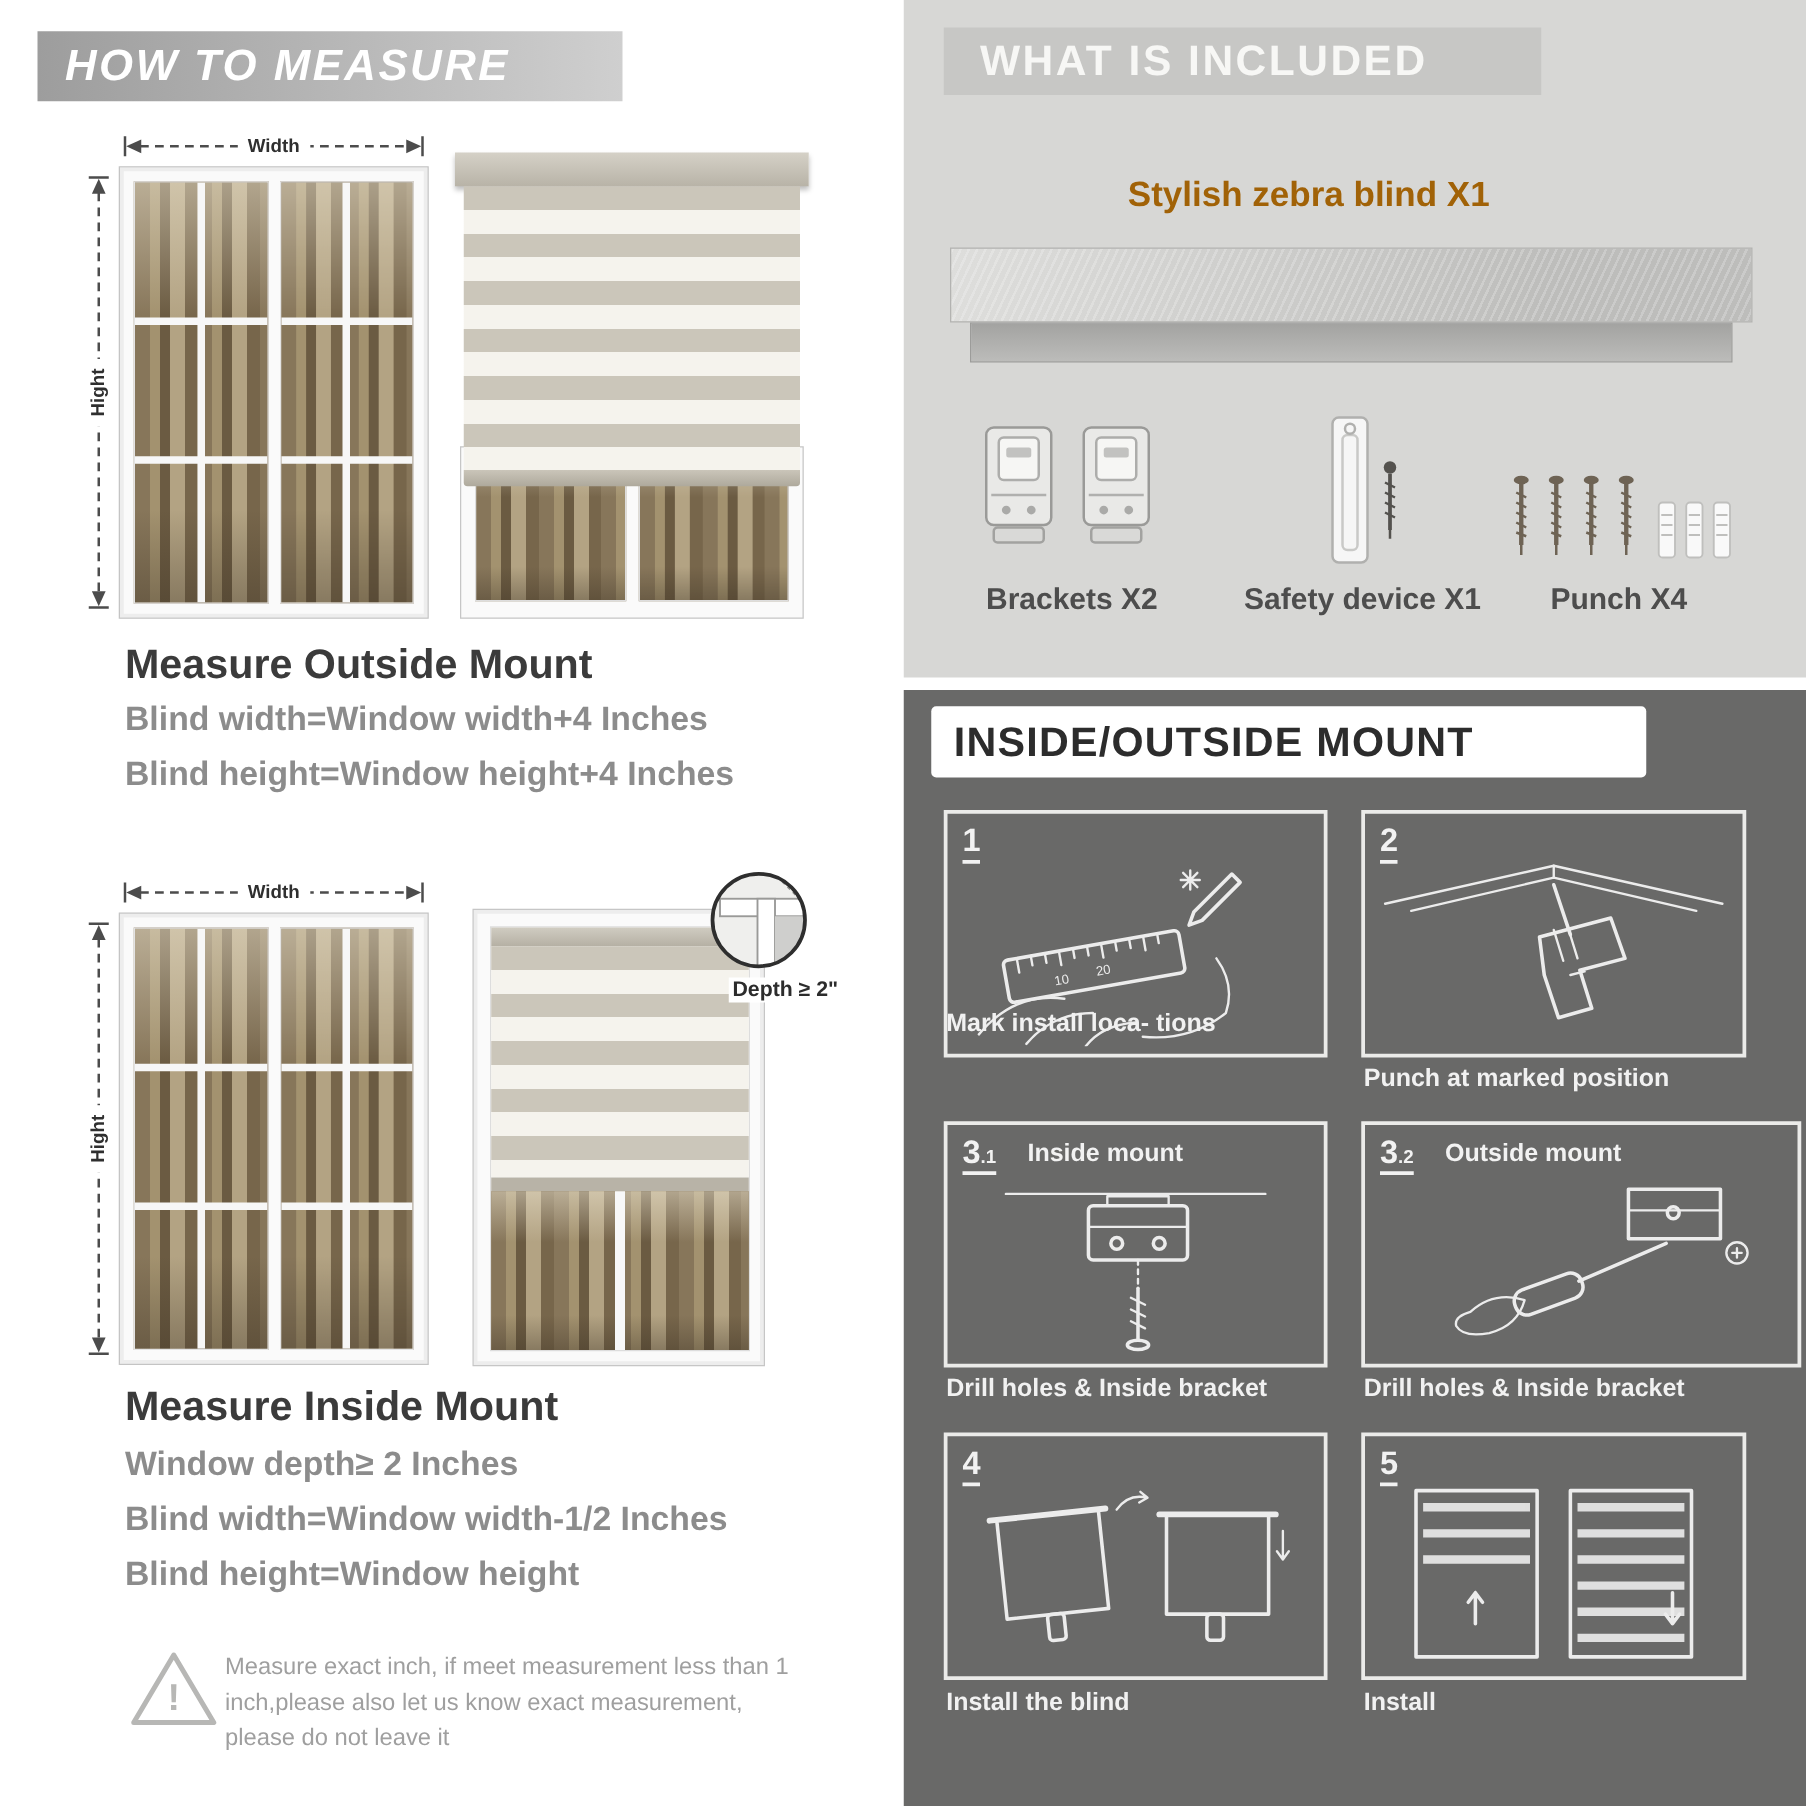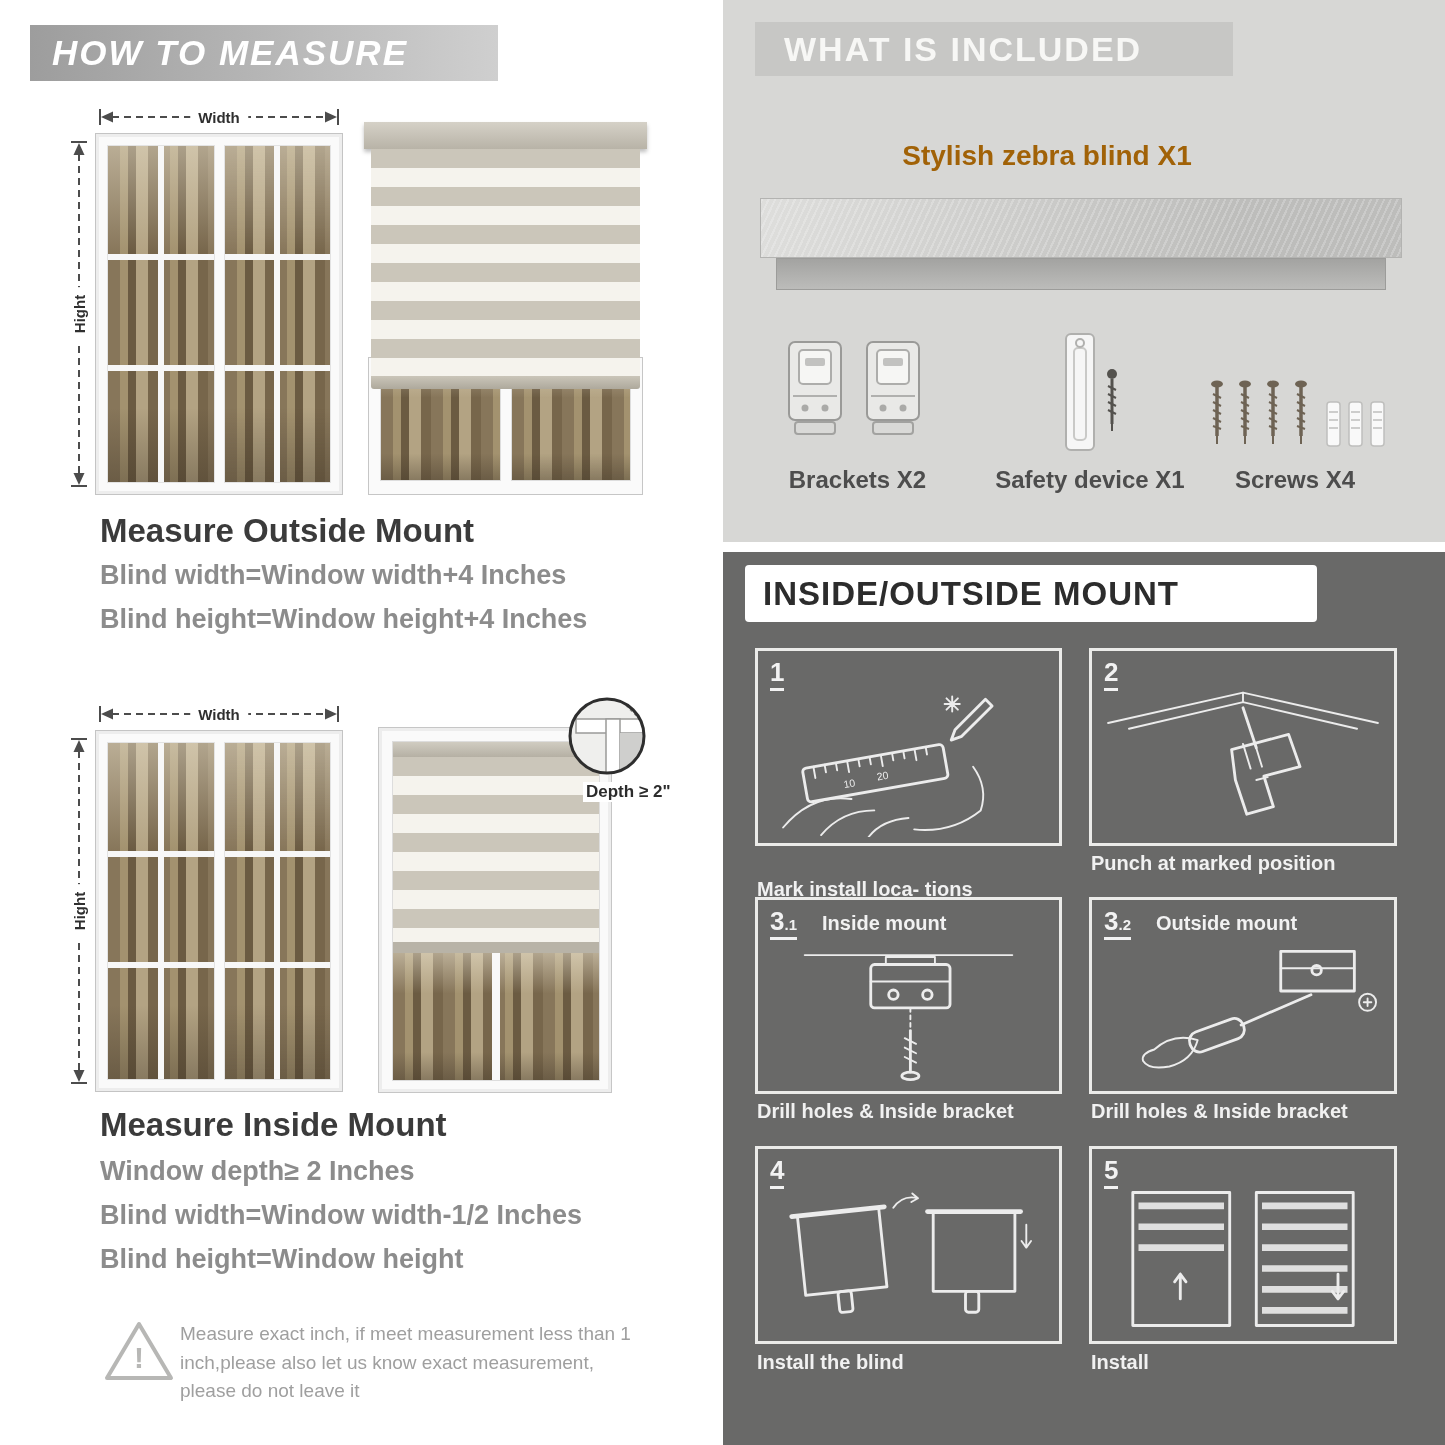--- a/index.html
+++ b/index.html
@@ -287,21 +287,21 @@
         <rect x="122" y="30" width="13" height="44" rx="3"></rect>
         <rect x="144" y="30" width="13" height="44" rx="3"></rect>
         <rect x="166" y="30" width="13" height="44" rx="3"></rect>
         <path d="M124 40 h9 M124 48 h9 M124 56 h9 M146 40 h9 M146 48 h9 M146 56 h9 M168 40 h9 M168 48 h9 M168 56 h9" fill="none"></path>
       </g>
     </svg>
   </div>
 
   <div class="abs item-label" style="left:775px;top:466px;width:165px;">Brackets X2</div>
   <div class="abs item-label" style="left:975px;top:466px;width:230px;">Safety device X1</div>
-  <div class="abs item-label" style="left:1205px;top:466px;width:180px;">Screws X4</div>
+  <div class="abs item-label" style="left:1205px;top:466px;width:180px;">Punch X4</div>
 
   <div class="abs panel-bottom"></div>
   <div class="abs band-mount">
     <span>INSIDE/OUTSIDE MOUNT</span>
   </div>
 
   <div class="abs cell" style="left:755px;top:648px;width:307px;height:198px;">
     <span class="stepnum">1</span>
     <svg class="art" viewBox="0 0 300 160">
       <g stroke="#ececec" fill="none" stroke-width="3" stroke-linecap="round" stroke-linejoin="round">
@@ -325,42 +325,42 @@
       <g stroke="#ececec" fill="none" stroke-width="3" stroke-linecap="round" stroke-linejoin="round">
         <path d="M8 40 L150 8 L292 40 M30 46 L150 18 L270 46" stroke-width="2"></path>
         <path d="M150 8 V18" stroke-width="2"></path>
         <path d="M150 24 L164 66"></path>
         <path d="M138 68 L198 52 L210 86 L172 96 L182 128 L154 136 L142 100 Z"></path>
         <path d="M150 62 l8 26 M162 60 l8 26" stroke-width="2"></path>
         <path d="M164 100 l12 -3" stroke-width="2"></path>
       </g>
     </svg>
   </div>
-  <div class="abs caption" style="left:757px;top:878px;text-align:right;">Mark install loca- tions</div>
+  <div class="abs caption" style="left:757px;top:808px;text-align:right;">Mark install loca- tions</div>
   <div class="abs caption" style="left:1091px;top:852px;">Punch at  marked position</div>
 
   <div class="abs cell" style="left:755px;top:897px;width:307px;height:197px;">
     <span class="stepnum"><span>3</span><span class="sub">.1</span></span>
     <span class="steptitle">Inside mount</span>
     <svg class="art" viewBox="0 0 300 160" style="top:40px;">
       <g stroke="#ececec" fill="none" stroke-width="3" stroke-linecap="round" stroke-linejoin="round">
         <path d="M40 16 H260" stroke-width="2"></path>
         <rect x="110" y="26" width="84" height="46" rx="4"></rect>
         <path d="M110 44 h84 M126 26 v-8 h52 v8" stroke-width="2"></path>
         <circle cx="134" cy="58" r="5"></circle>
           <circle cx="170" cy="58" r="5"></circle>
         <path d="M152 140 V96"></path>
         <path d="M146 104 l12 6 M146 114 l12 6 M146 124 l12 6" stroke-width="2"></path>
         <ellipse cx="152" cy="144" rx="9" ry="4"></ellipse>
         <path d="M152 92 V72" stroke-dasharray="4 4" stroke-width="2"></path>
       </g>
     </svg>
   </div>
 
-  <div class="abs cell" style="left:1089px;top:897px;width:308px;height:197px;">
+  <div class="abs cell" style="left:1089px;top:897px;width:352px;height:197px;">
     <span class="stepnum"><span>3</span><span class="sub">.2</span></span>
     <span class="steptitle">Outside mount</span>
     <svg class="art" viewBox="0 0 300 160" style="top:40px;">
       <g stroke="#ececec" fill="none" stroke-width="3" stroke-linecap="round" stroke-linejoin="round">
         <path d="M190 12 h78 v42 h-78 z"></path>
         <circle cx="228" cy="32" r="5"></circle>
         <path d="M190 30 h78" stroke-width="2"></path>
         <circle cx="282" cy="66" r="9" stroke-width="2"></circle>
         <path d="M278 66 h8 M282 62 v8" stroke-width="2"></path>
         <path d="M222 58 L148 90"></path>

